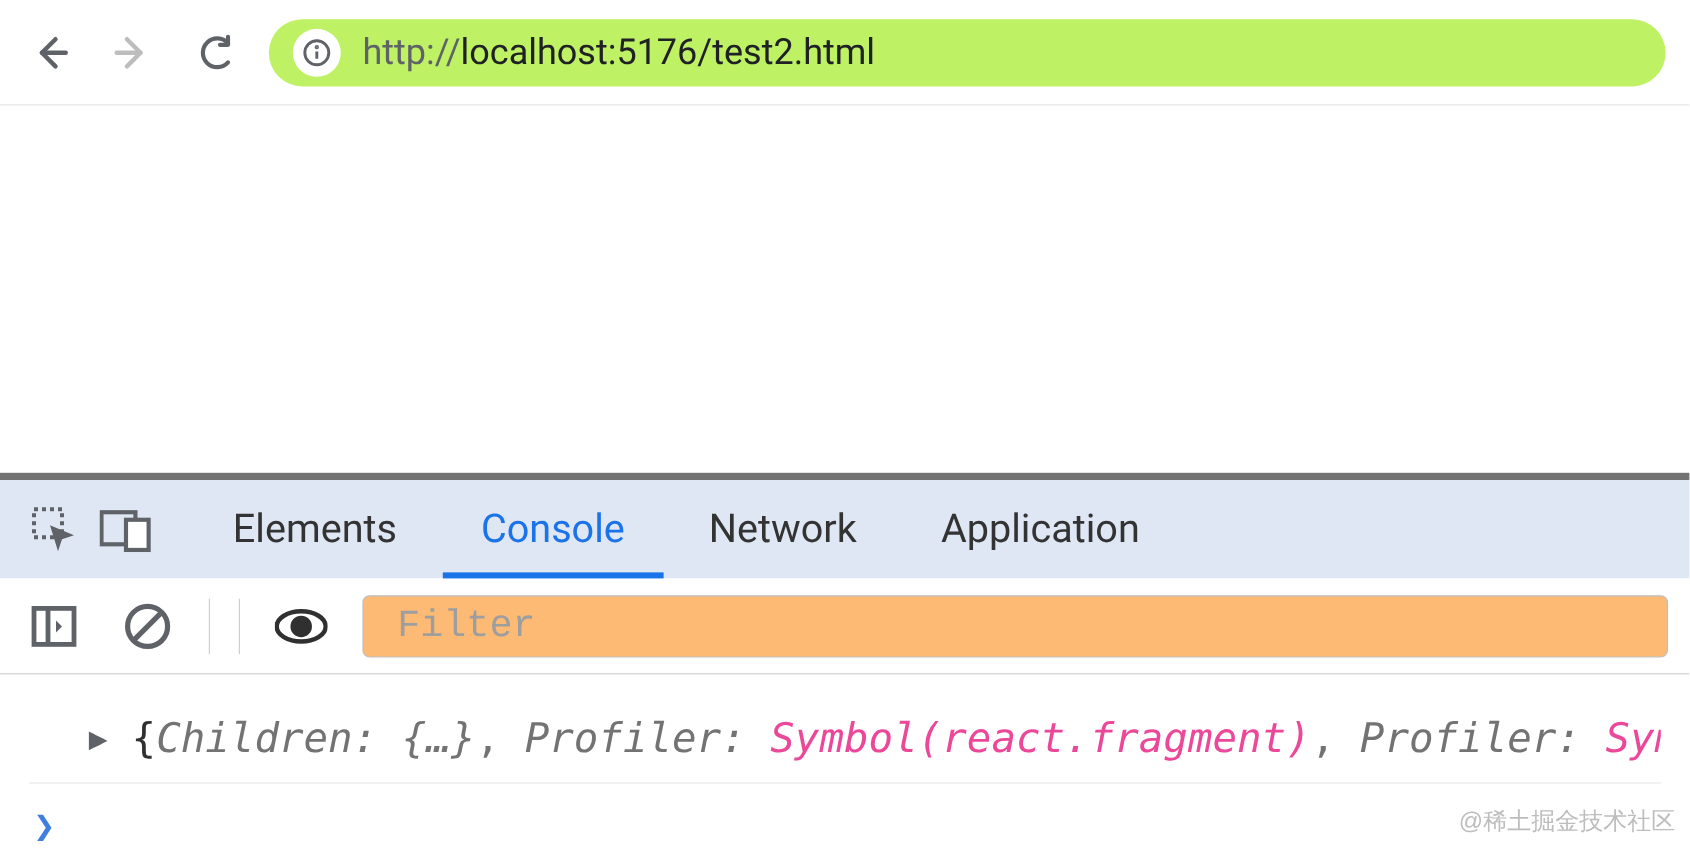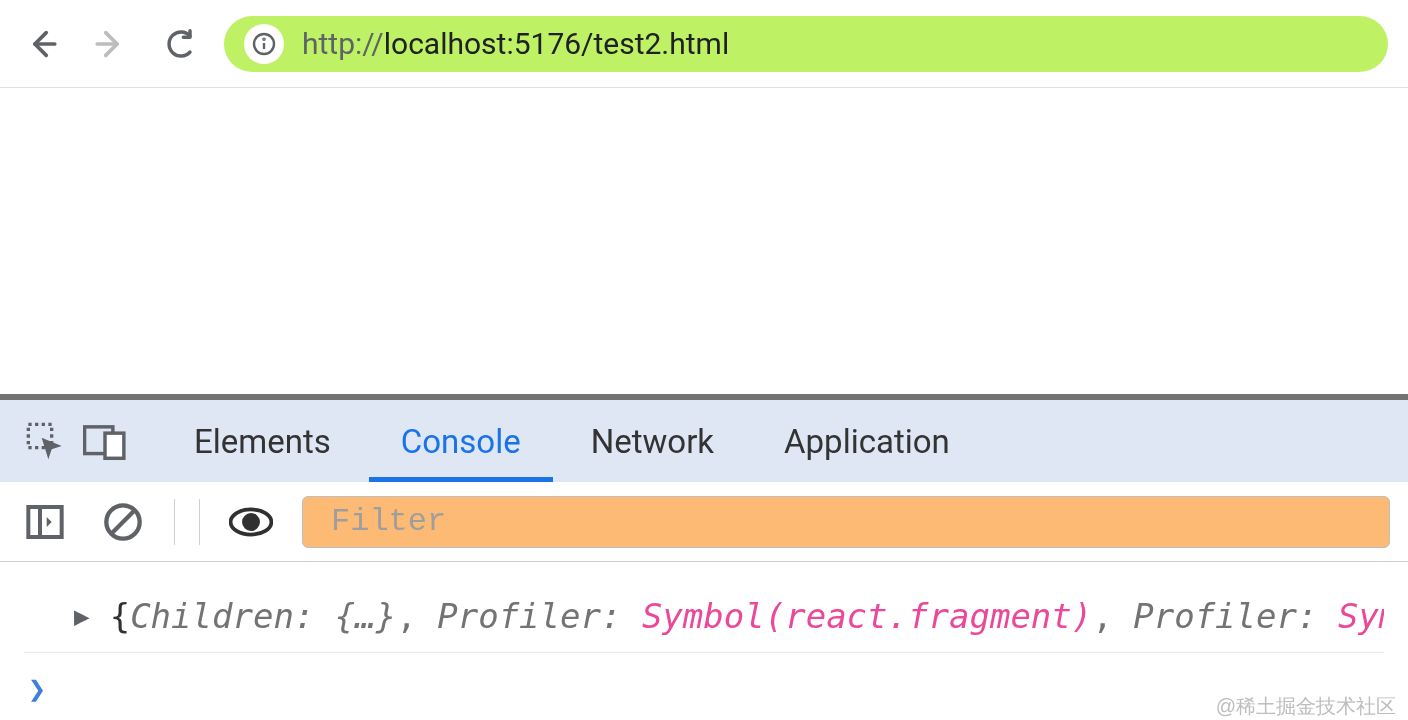--- a/index.html
+++ b/index.html
@@ -140,21 +140,21 @@
     display: flex; align-items: center;
     padding: 18px 0;
     color: #3e7fe0;
     font-size: 30px;
     font-style: normal;
   }
   .prompt-caret { margin-left: 4px; font-weight: bold; }
 
   .watermark {
     position: fixed;
-    bottom: 0; right: 12px;
+    bottom: 22px; right: 12px;
     font-size: 20px;
     color: #bdbdbd;
     font-family: sans-serif;
   }
 </style>
 </head>
 <body>
 
 <div class="browser-toolbar">
   <div class="nav-btn">

